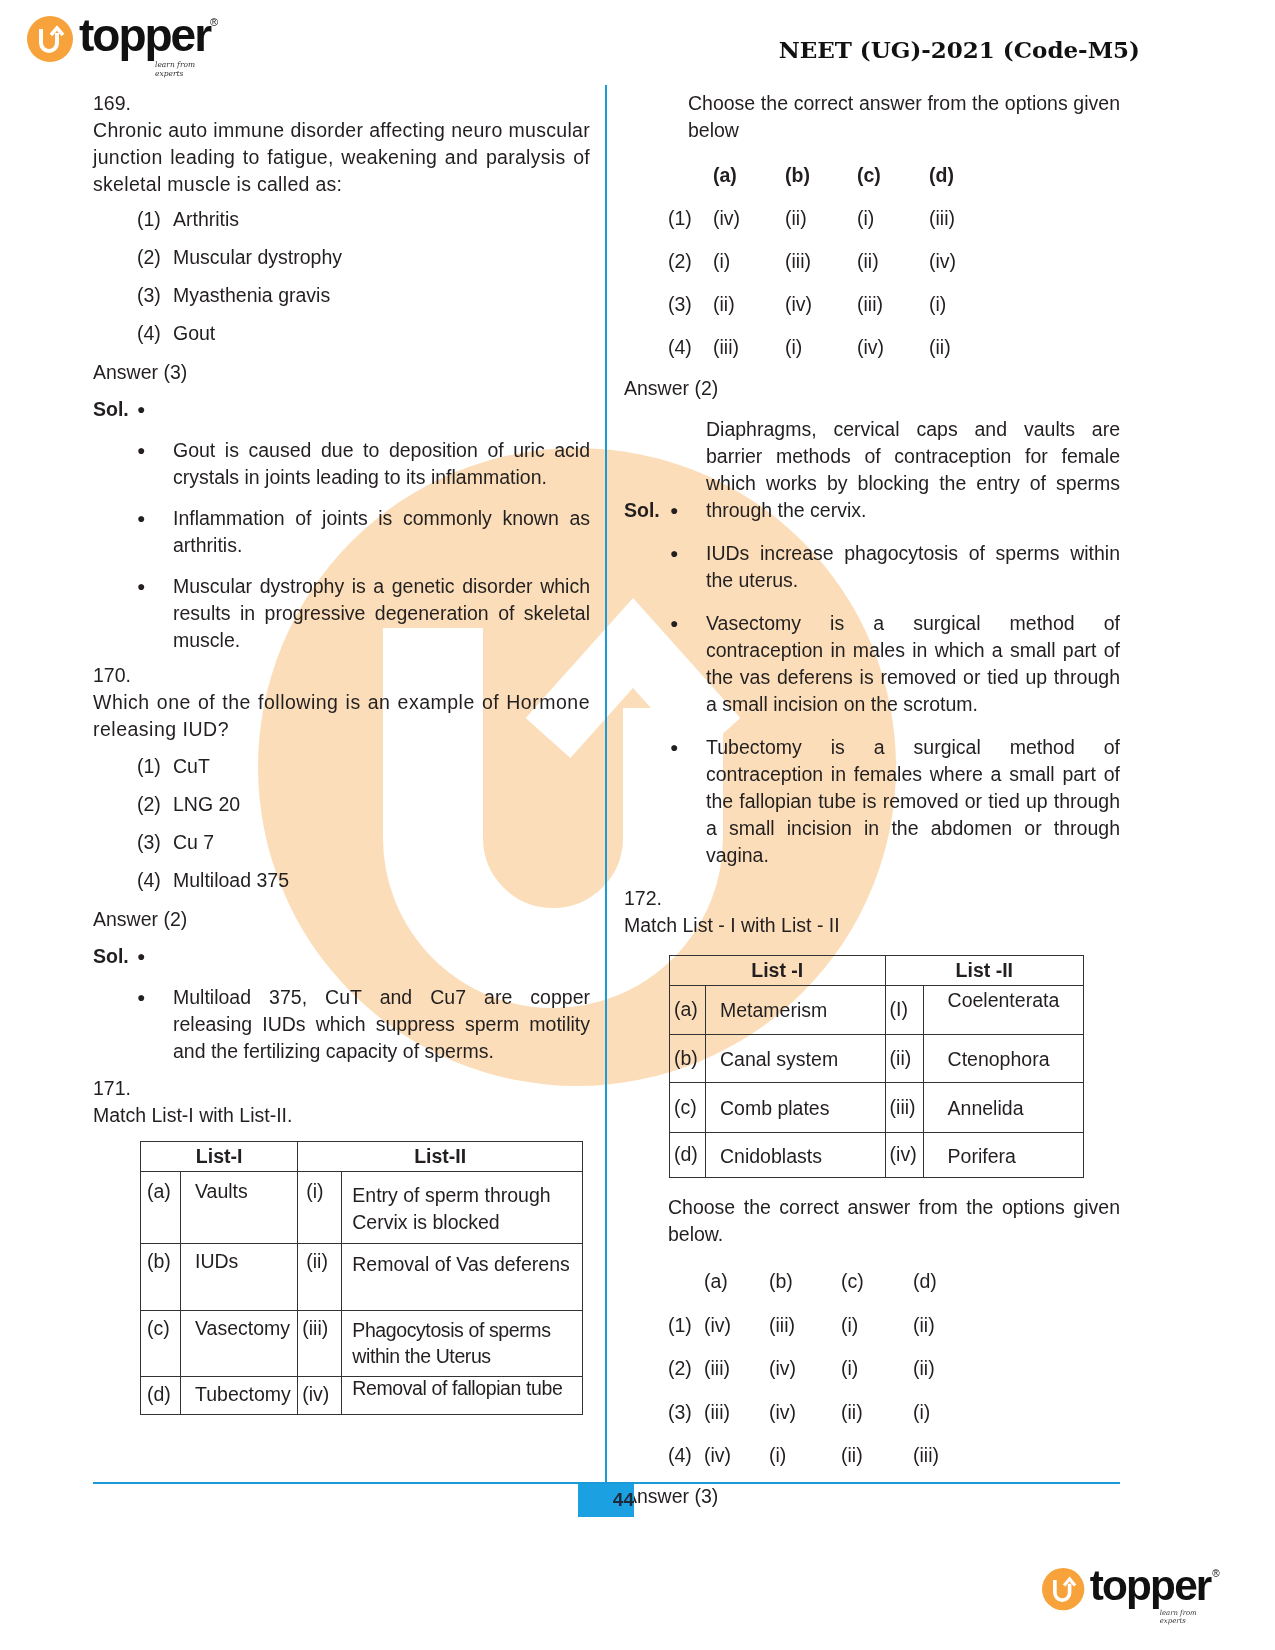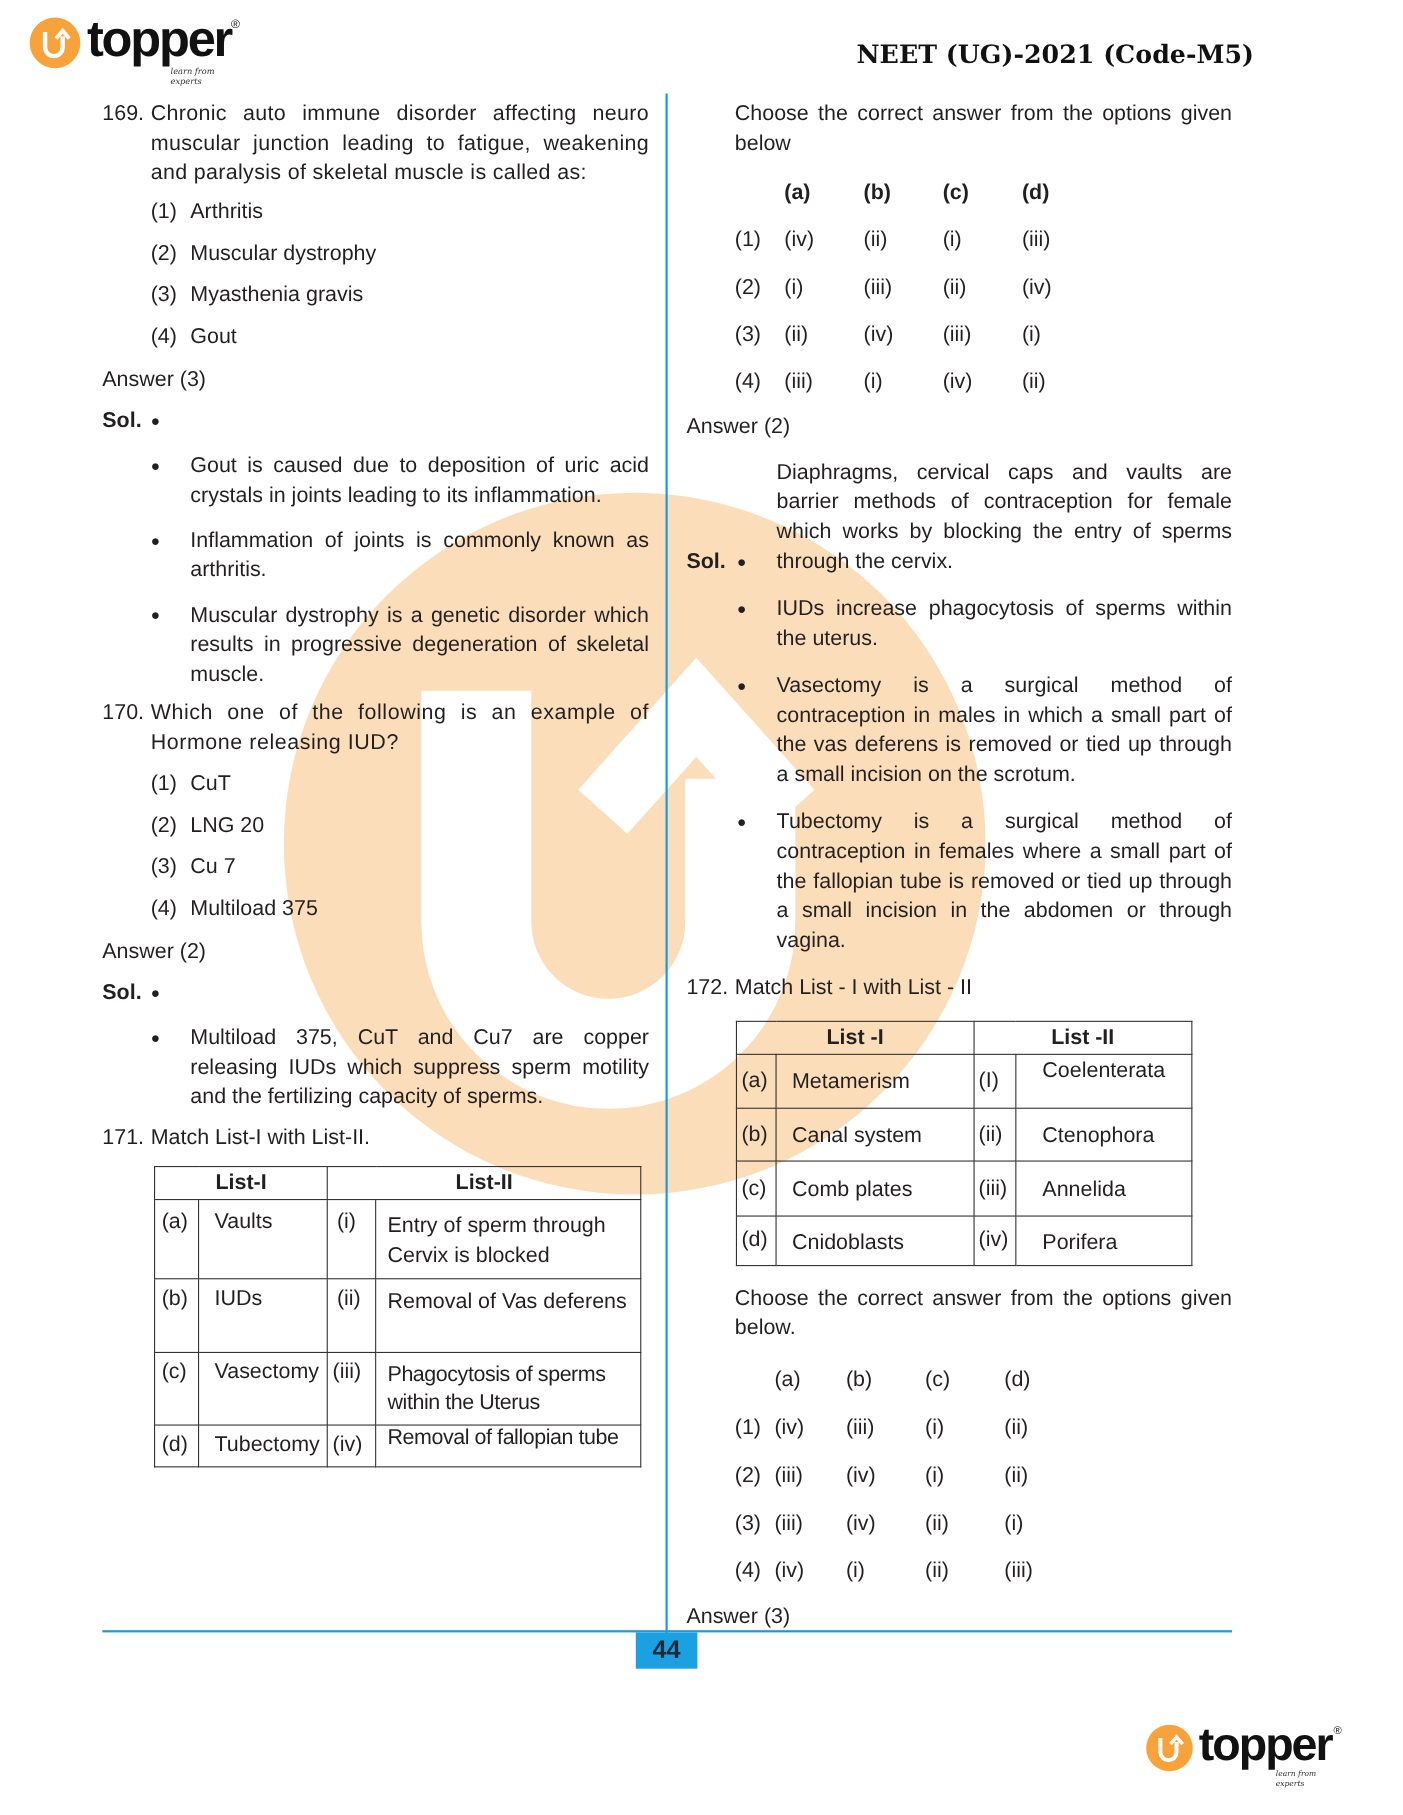--- a/index.html
+++ b/index.html
@@ -26,41 +26,41 @@
   .watermark { position: absolute; left: 258px; top: 448px; width: 638px; height: 638px; border-radius: 50%; background: #fbddb6; opacity: 0.95; z-index: 0; }
   .watermark svg { position: absolute; left: 0; top: 0; }
 
   
   .col-divider { position: absolute; left: 605px; top: 85px; width: 2px; height: 1430px; background: #1a9bd7; z-index: 1; }
 
   .col { position: absolute; z-index: 2; }
   .col-left { left: 93px; top: 90px; width: 497px; }
   .col-right { left: 624px; top: 90px; width: 496px; }
 
-  .q { display: flex; line-height: 27px; }
+  .q { display: flex; line-height: 27px; flex-direction: column; }
   .q-num { width: 44px; flex-shrink: 0; }
   .q-text { flex: 1; text-align: justify; }
   .opt { display: flex; margin-left: 44px; line-height: 22px; }
   .opt-num { width: 36px; flex-shrink: 0; }
   .answer { font-weight: normal; line-height: 24px; }
   .sol { display: flex; line-height: 27px; align-items: flex-end; }
   .sol-label { width: 44px; font-weight: bold; flex-shrink: 0; }
   .bullet { width: 36px; flex-shrink: 0; font-size: 14px; padding-top: 0px; }
   .sol-text { flex: 1; text-align: justify; }
   .sol-row { display: flex; line-height: 27px; margin-left: 44px; }
 
   .match-grid { display: grid; line-height: 22px; }
   .match-grid span { display: block; }
 
   table.mtable { border-collapse: collapse; font-size: 19.5px; }
   table.mtable td, table.mtable th { border: 1.5px solid #333; vertical-align: top; }
   table.mtable th { font-weight: bold; text-align: center; padding: 3px 0; }
 
   .footer-line { position: absolute; left: 93px; top: 1482px; width: 1027px; height: 2px; background: #1a9bd7; z-index: 1; }
-  .page-num { position: absolute; left: 578px; top: 1484px; width: 56px; height: 33px; background: #1ba1e2; color: #1d2a3a; font-weight: bold; font-size: 23px; text-align: center; line-height: 31px; font-family: "Liberation Sans", sans-serif; z-index: 2; }
+  .page-num { position: absolute; left: 578px; top: 1484px; width: 56px; height: 33px; background: #1ba1e2; color: #1d2a3a; font-weight: bold; font-size: 19px; text-align: right; line-height: 31px; font-family: "Liberation Sans", sans-serif; z-index: 2; }
 </style>
 </head>
 <body>
 
 <div class="logo logo-top">
   <div class="logo-circle">
     <svg width="46" height="46" viewBox="0 0 46 46">
       <path d="M14 13 V27 a8 8 0 0 0 16 0 V17" fill="none" stroke="#fff" stroke-width="4"></path>
       <path d="M24 19 L30 12 L36 19" fill="none" stroke="#fff" stroke-width="3.5"></path>
     </svg>
@@ -188,21 +188,21 @@
       <td style="padding:6px 0 0 6px">(d)</td>
       <td style="padding:6px 0 0 14px">Tubectomy</td>
       <td style="padding:6px 0 0 4px">(iv)</td>
       <td style="padding:0 0 0 10px; letter-spacing:-0.4px">Removal of fallopian tube</td>
     </tr>
   </tbody>
     </table>
 </div>
 
 <div class="col col-right">
-  <div style="margin-left:44px; line-height:27px; text-align:justify;">Choose the correct answer from the options given below</div>
+  <div style="margin-left:64px; line-height:27px; text-align:justify;">Choose the correct answer from the options given below</div>
 
   <div class="match-grid" style="margin-left:44px; margin-top:20px; grid-template-columns: 45px 72px 72px 72px 72px; row-gap:21px;">
     <span></span>
     <span style="font-weight:bold">(a)</span>
     <span style="font-weight:bold">(b)</span>
     <span style="font-weight:bold">(c)</span>
     <span style="font-weight:bold">(d)</span>
 
     <span>(1)</span>
     <span>(iv)</span>

